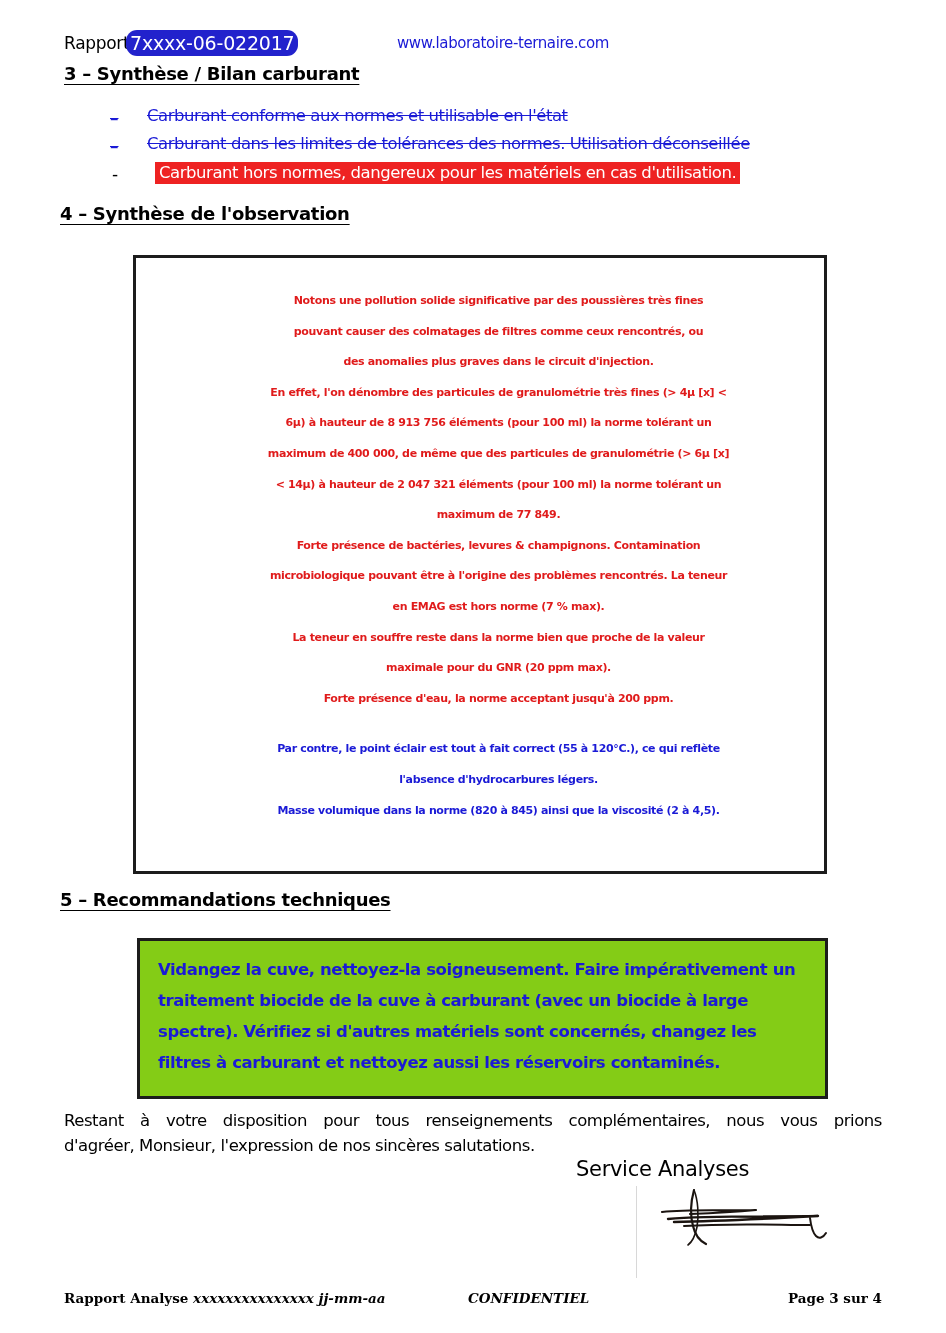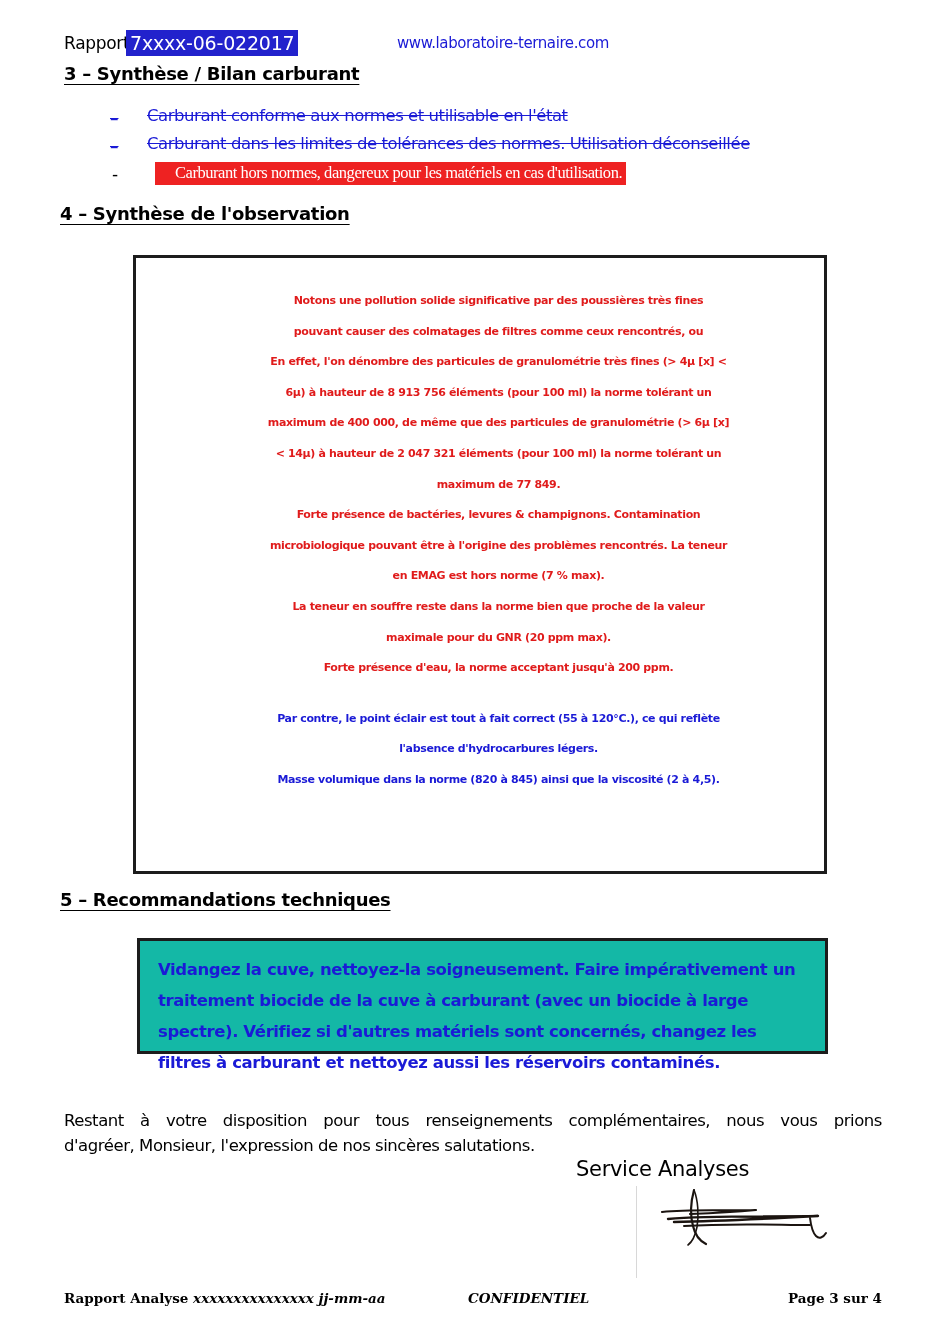--- a/index.html
+++ b/index.html
@@ -44,20 +44,21 @@
     left: 62px;
     top: 0px;
     background: #2222cc;
     color: #ffffff;
     font-family: "DejaVu Sans", sans-serif;
     font-size: 19px;
     line-height: 26px;
     padding: 0 4px 0 4px;
     letter-spacing: -0.2px;
     white-space: nowrap;
+    border-radius: 11px;
   }
   .website {
     position: absolute;
     left: 333px;
     top: 4px;
     color: #1a1ad6;
     font-family: "DejaVu Sans", sans-serif;
     font-size: 15px;
     letter-spacing: -0.4px;
   }
@@ -113,23 +114,22 @@
     text-decoration: line-through;
     text-decoration-color: #1a1ad6;
   }
   .bullet-row.struck .bullet-dash {
     text-decoration: line-through;
   }
   .bullet-row.danger .bullet-text {
     left: 45px;
     background: #ee2222;
     color: #ffffff;
-    padding: 1px 4px 2px 20px;
+    padding: 1px 4px 2px 4px;
     font-size: 16.5px;
-    font-family: Liberation Serif, serif;
   }
 
   
   .obs-box {
     position: absolute;
     left: 133px;
     top: 255px;
     width: 694px;
     height: 619px;
     border: 3px solid #1c1c1c;
@@ -155,23 +155,23 @@
   }
   .obs-gap {
     height: 20px;
   }
 
   .reco-box {
     position: absolute;
     left: 137px;
     top: 938px;
     width: 691px;
-    height: 116px;
+    height: 161px;
     border: 3px solid #1c1c1c;
-    background: #14b8a6;
+    background: #84cc16;
     box-sizing: border-box;
   }
   .reco-inner {
     padding: 13px 18px 0 18px;
     text-align: left;
   }
   .reco-line {
     font-family: "DejaVu Sans", sans-serif;
     font-size: 16.5px;
     font-weight: bold;
@@ -292,20 +292,21 @@
       <span class="bullet-text">Carburant hors normes, dangereux pour les matériels en cas d'utilisation.</span>
     </div>
   </div>
 
   <div class="section-heading" id="heading-4">4 – Synthèse de l'observation</div>
 
   <div class="obs-box">
     <div class="obs-inner">
       <div class="obs-line">Notons une pollution solide significative par des poussières très fines</div>
       <div class="obs-line">pouvant causer des colmatages de filtres comme ceux rencontrés, ou</div>
+      <div class="obs-line">des anomalies plus graves dans le circuit d'injection.</div>
       <div class="obs-line">En effet, l'on dénombre des particules de granulométrie très fines (&gt; 4µ [x] &lt;</div>
       <div class="obs-line">6µ) à hauteur de 8 913 756 éléments (pour 100 ml) la norme tolérant un</div>
       <div class="obs-line">maximum de  400 000, de même  que des particules de granulométrie  (&gt; 6µ [x]</div>
       <div class="obs-line">&lt; 14µ) à hauteur de 2 047 321 éléments (pour 100 ml) la norme tolérant un</div>
       <div class="obs-line">maximum de  77 849.</div>
       <div class="obs-line">Forte présence de bactéries, levures &amp; champignons. Contamination</div>
       <div class="obs-line">microbiologique pouvant être à l'origine des problèmes rencontrés. La teneur</div>
       <div class="obs-line">en EMAG est hors norme (7 % max).</div>
       <div class="obs-line">La teneur en souffre reste dans la norme bien que proche de la valeur</div>
       <div class="obs-line">maximale pour du GNR (20 ppm max).</div>

